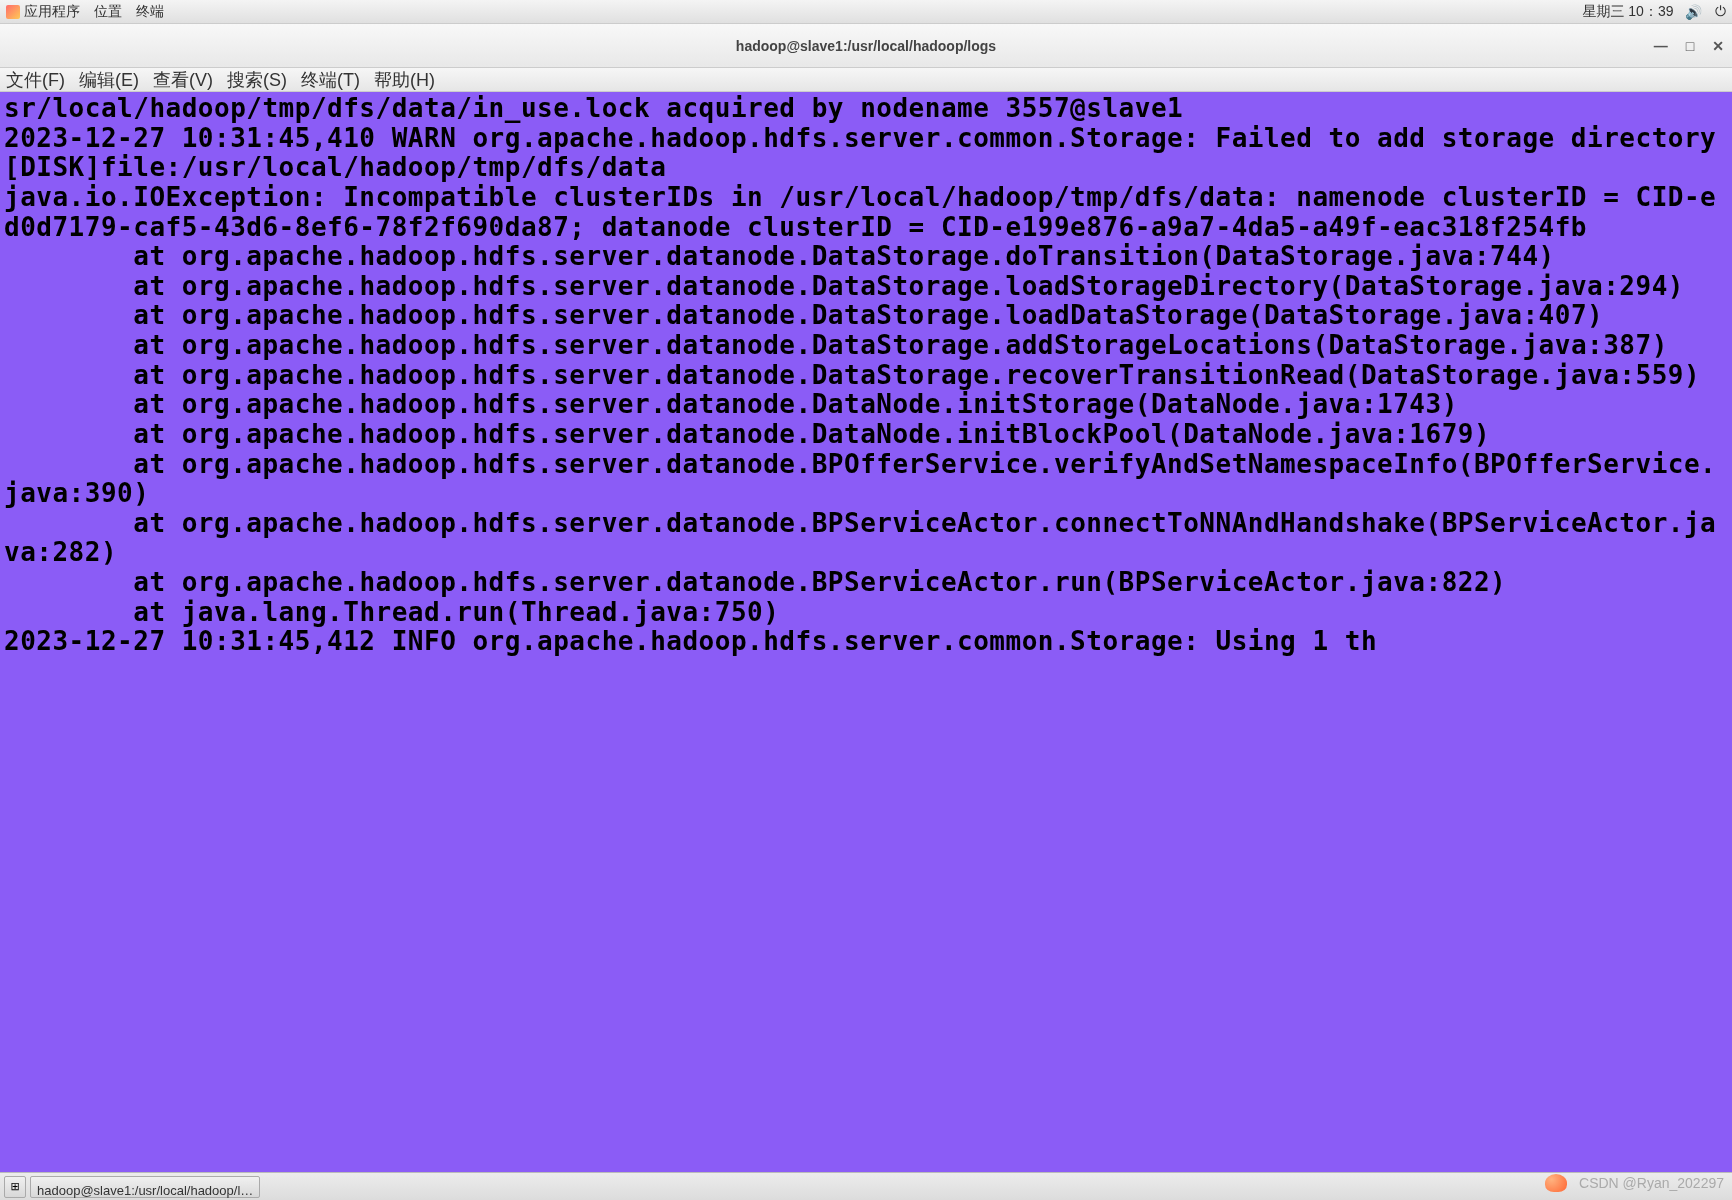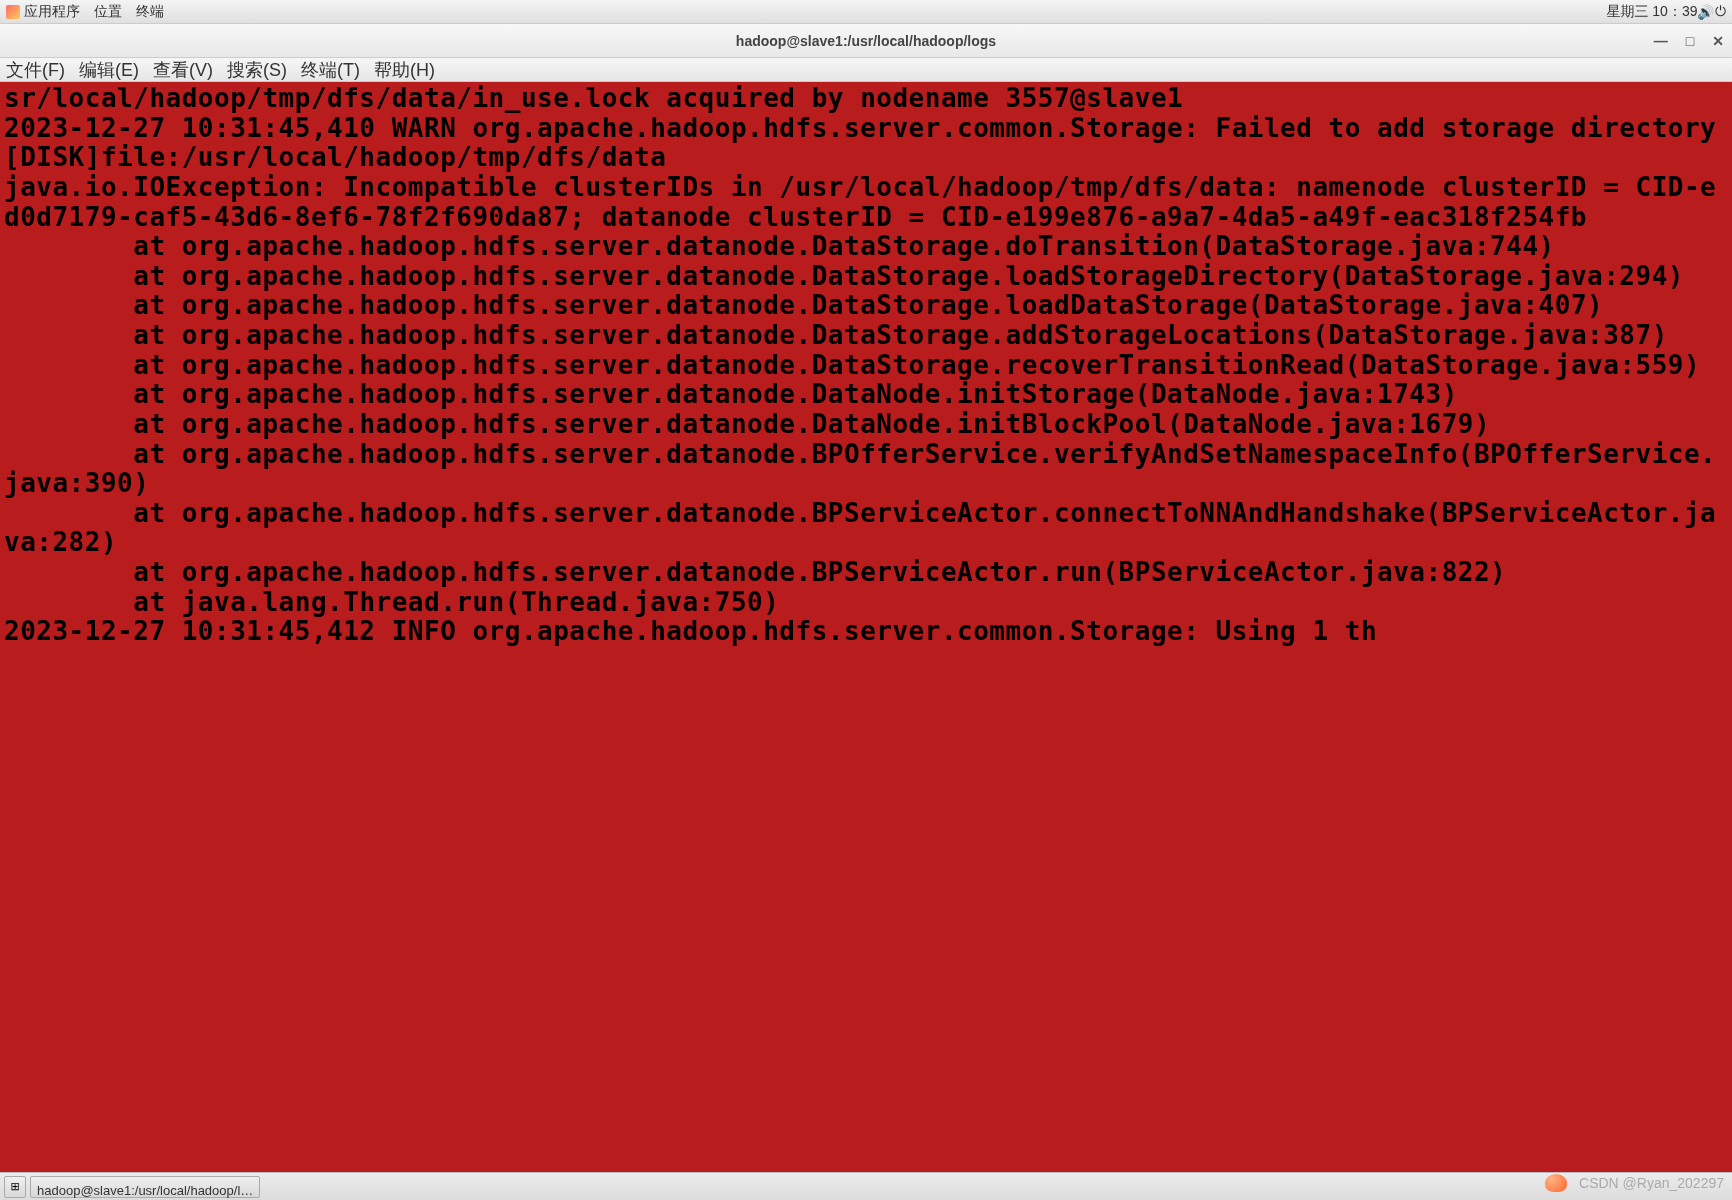--- a/index.html
+++ b/index.html
@@ -17,35 +17,35 @@
       height: 24px;
       background: linear-gradient(to bottom, #f4f4f4, #e0e0e0);
       border-bottom: 1px solid #ccc;
       display: flex;
       align-items: center;
       padding: 0 6px;
       font-size: 14px;
       color: #333;
     }
     .top-panel-left { display: flex; align-items: center; gap: 14px; }
-    .top-panel-right { margin-left: auto; display: flex; align-items: center; }
+    .top-panel-right { margin-left: auto; display: flex; align-items: center; gap: 12px; }
     .app-icon {
       width: 14px; height: 14px;
       display: inline-block;
       background: linear-gradient(135deg, #ff6b6b, #feca57);
       border-radius: 2px;
       margin-right: 4px;
       vertical-align: middle;
     }
     .panel-item { cursor: pointer; }
     .sys-icon { font-size: 14px; cursor: pointer; }
     
     
     .window-titlebar {
-      height: 34px;
+      height: 44px;
       background: linear-gradient(to bottom, #f8f8f8, #e8e8e8);
       border-bottom: 1px solid #ccc;
       display: flex;
       align-items: center;
       justify-content: center;
       position: relative;
       font-size: 14px;
       font-weight: bold;
       color: #444;
     }
@@ -67,21 +67,21 @@
       align-items: center;
       padding: 0 6px;
       font-size: 18px;
       color: #333;
       gap: 14px;
     }
     .menu-item { cursor: pointer; }
     
     
     .terminal {
-      background: #b91c1c;
+      background: #8b5cf6;
       padding: 2px 4px;
       font-family: "DejaVu Sans Mono", "Courier New", monospace;
       font-size: 26px;
       font-weight: bold;
       line-height: 1.14;
       color: #000;
       letter-spacing: 0.5px;
       white-space: pre-wrap;
       word-break: break-all;
       height: calc(100% - 24px - 28px - 24px - 28px);

